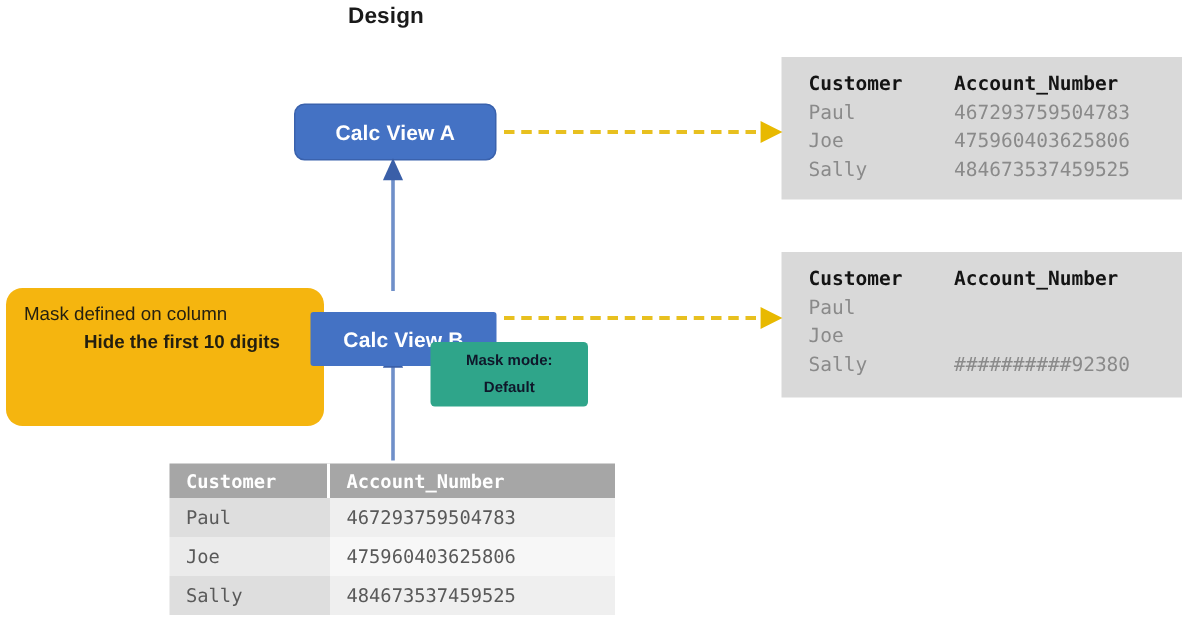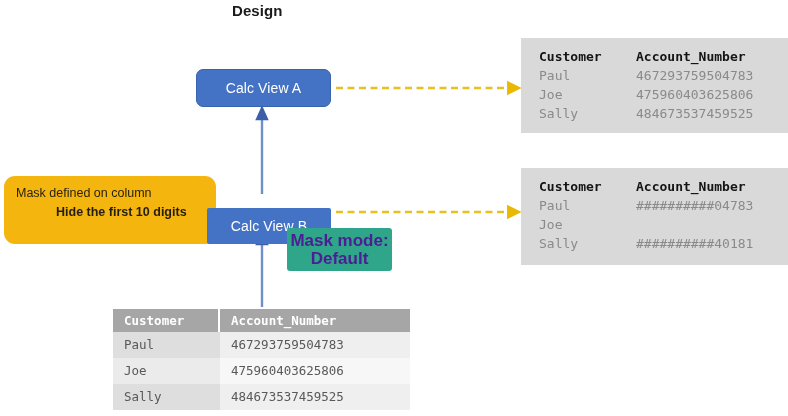--- a/index.html
+++ b/index.html
@@ -30,42 +30,42 @@
   }
   #title-design  { left: 232px; top: 2px; width: 110px; }
   #title-preview { left: 604px; top: 2px; width: 150px; text-align: center; margin-top: 39px; }
 
   
   .calc-node {
     position: absolute;
     background: #4472c4;
     color: #ffffff;
     font-size: 14px;
-    font-weight: normal;
+    font-weight: bold;
     display: flex;
     align-items: center;
     justify-content: center;
     letter-spacing: 0.1px;
     box-sizing: border-box;
   }
   #calc-view-a {
     left: 196px; top: 69px; width: 135px; height: 38px;
     border-radius: 7px;
     border: 1px solid #3a62ad;
   }
   #calc-view-b {
     left: 207px; top: 208px; width: 124px; height: 36px;
     border-radius: 2px;
     z-index: 6;
   }
 
   
   #mask-callout {
     position: absolute;
-    left: 4px; top: 176px; width: 212px; height: 68px;
+    left: 4px; top: 192px; width: 212px; height: 92px;
     background: #f5b50f;
     border-radius: 11px;
     box-sizing: border-box;
     padding: 8px 12px 0 12px;
     z-index: 5;
   }
   #mask-callout .ln {
     font-size: 12.5px;
     color: #231f10;
     line-height: 19px;
@@ -79,22 +79,22 @@
     position: absolute;
     left: 287px; top: 228px; width: 105px; height: 43px;
     background: #2fa58a;
     border-radius: 3px;
     box-sizing: border-box;
     padding-top: 4px;
     text-align: center;
     z-index: 7;
   }
   #mask-mode-box .ln {
-    font-size: 17px;
-    color: #4c1d95;
+    font-size: 10px;
+    color: #0f172a;
     font-weight: bold;
     line-height: 18px;
     white-space: nowrap;
   }
   #mask-mode-box .ln.em { }
 
   
   .preview-panel {
     position: absolute;
     background: #d9d9d9;
@@ -231,28 +231,27 @@
     </div>
   </div>
 
   <div class="preview-panel" id="preview-b">
     <div class="preview-row preview-head">
       <span class="c-cust">Customer</span>
       <span class="c-acct">Account_Number</span>
     </div>
     <div class="preview-row preview-body">
       <span class="c-cust">Paul</span>
-      <span class="c-acct">##########04783</span>
     </div>
     <div class="preview-row preview-body">
       <span class="c-cust">Joe</span>
     </div>
     <div class="preview-row preview-body">
       <span class="c-cust">Sally</span>
-      <span class="c-acct">##########40181</span>
+      <span class="c-acct">##########92380</span>
     </div>
   </div>
 
   <div id="source-table">
     <div class="st-row st-head">
       <div class="st-cell c1">Customer</div>
       <div class="st-cell c2">Account_Number</div>
     </div>
     <div class="st-row st-body odd">
       <div class="st-cell c1">Paul</div>

